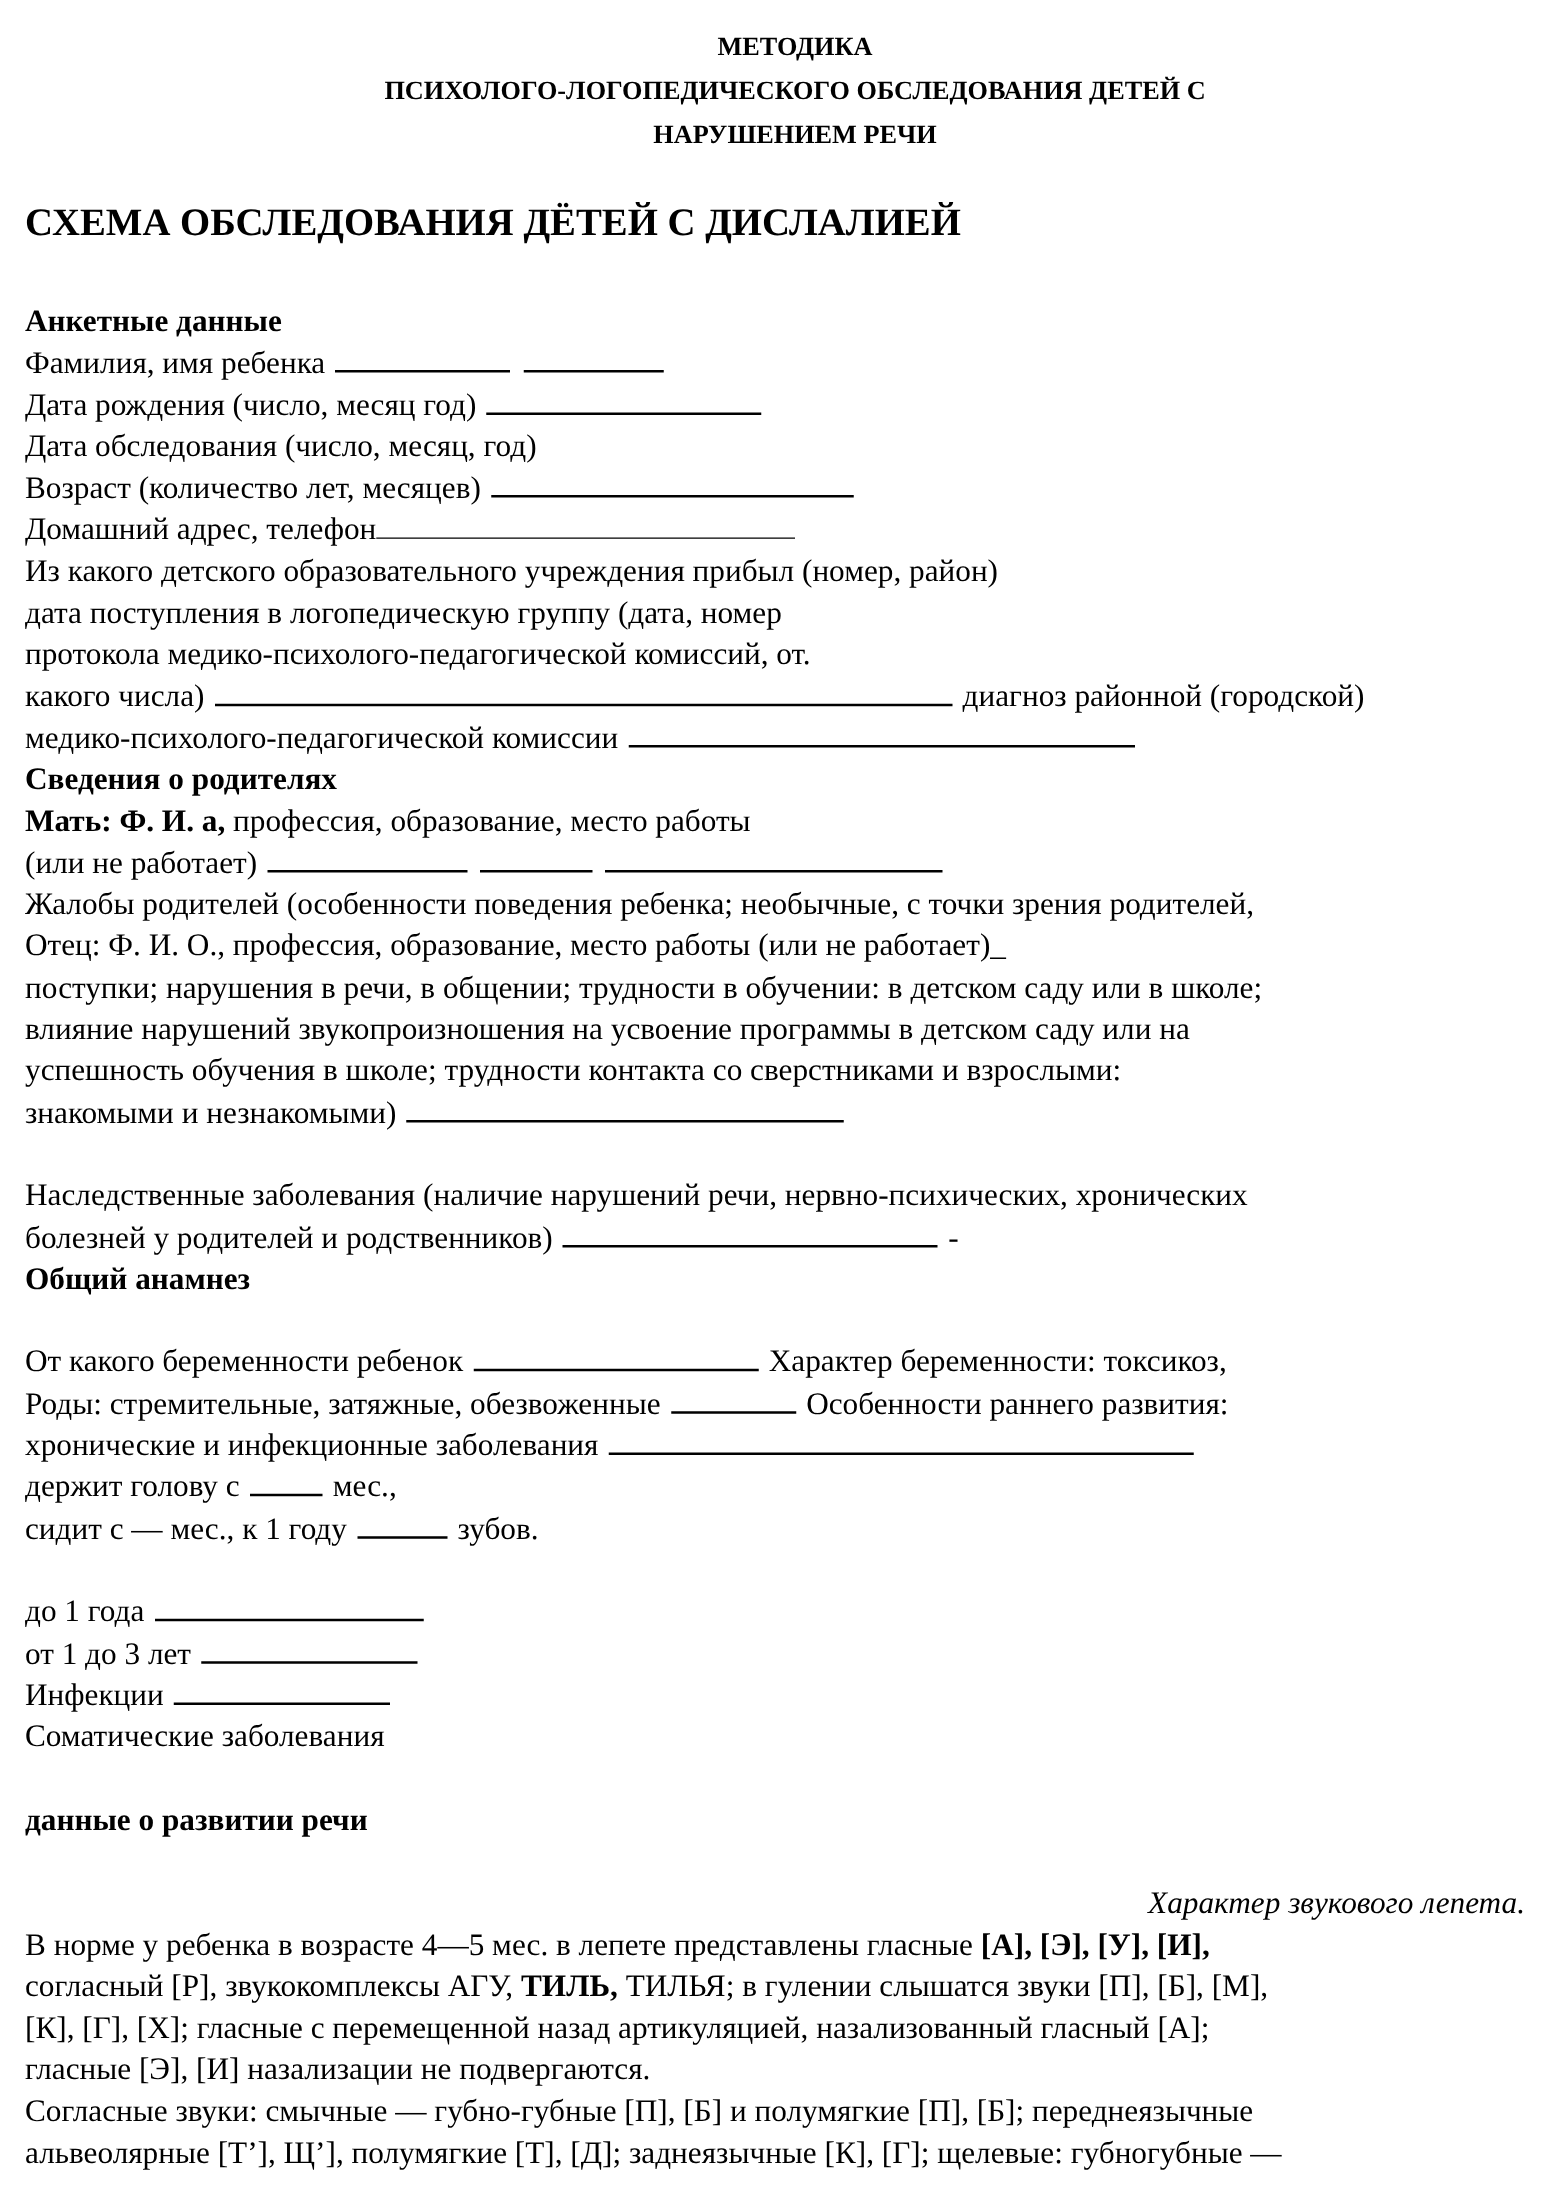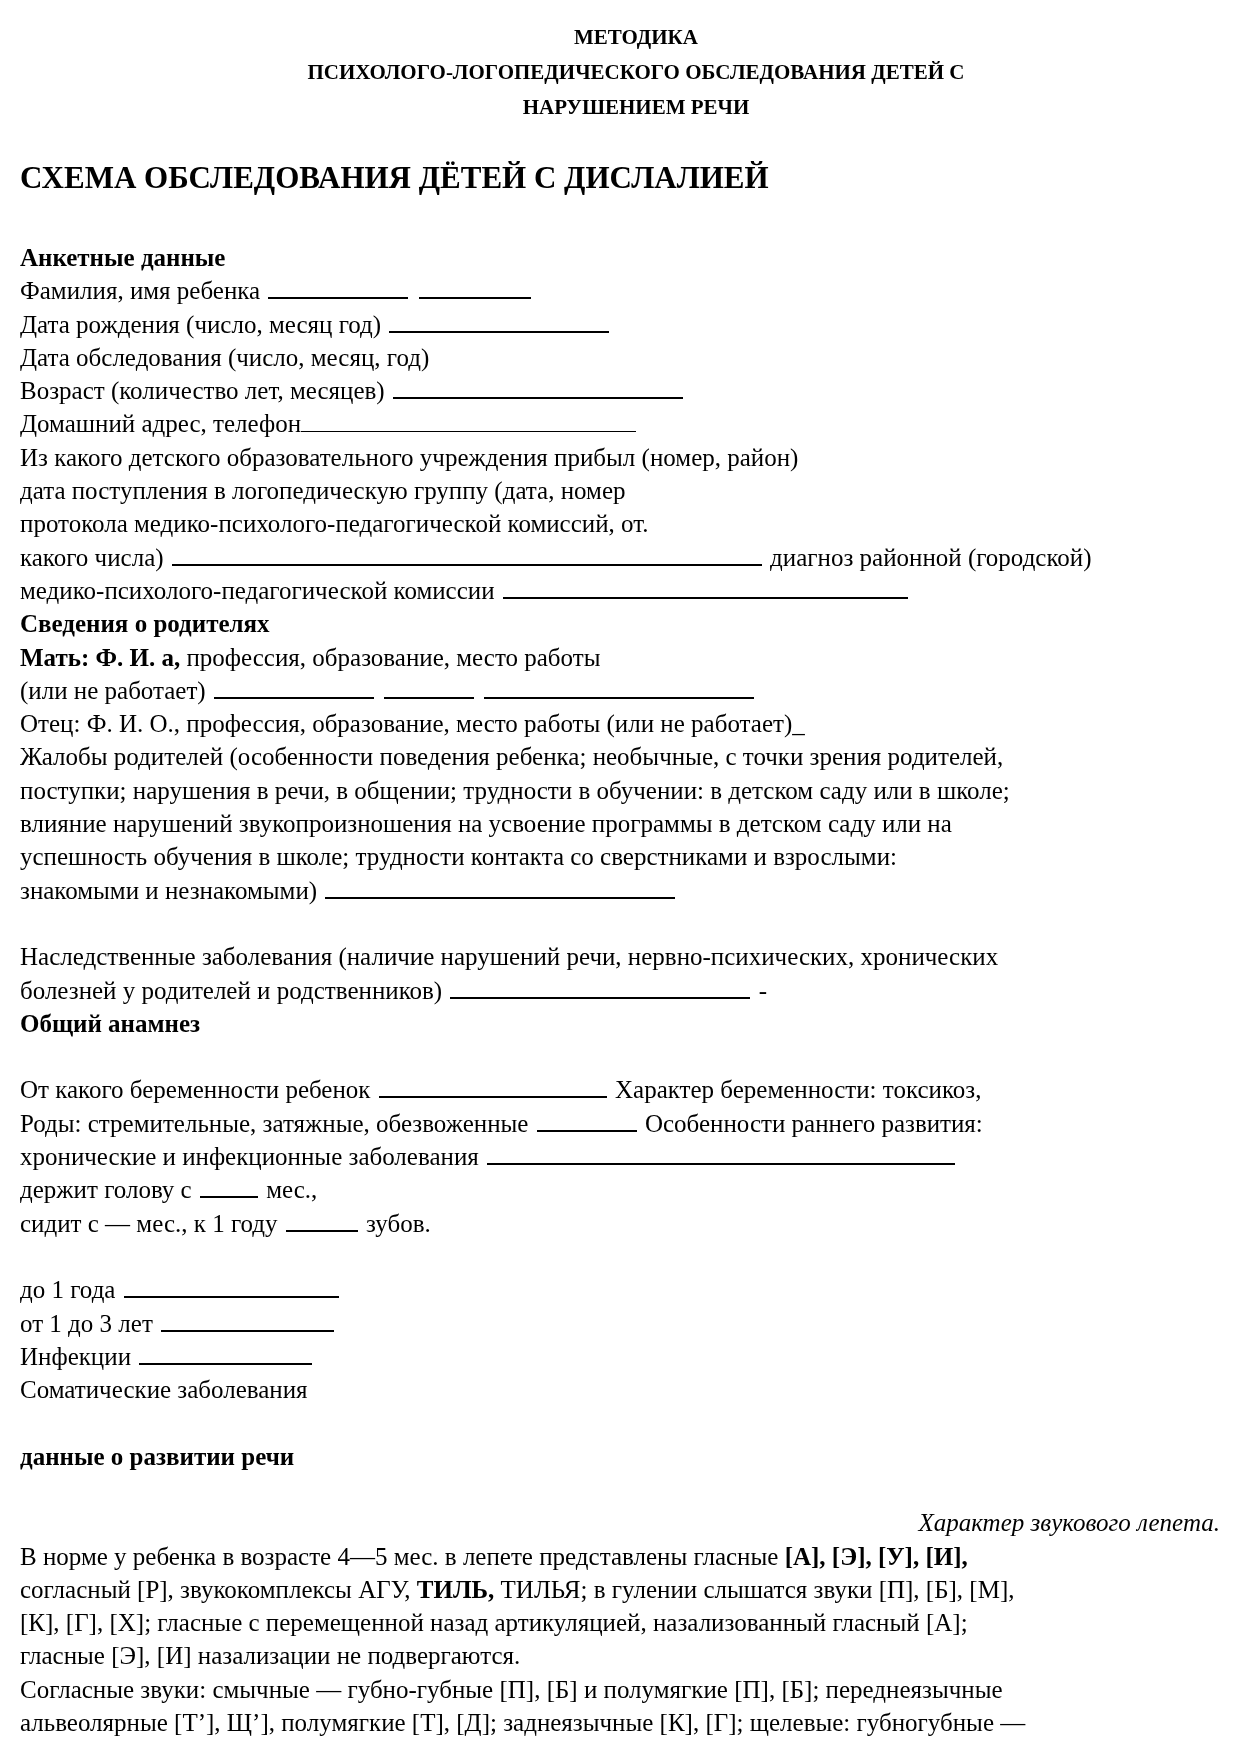--- a/index.html
+++ b/index.html
@@ -87,23 +87,23 @@
     <span class="b">Мать: Ф. И. а,</span><span> профессия, образование, место работы</span>
   </div>
 
   <div class="line">
     <span>(или не работает)</span>
     <span class="blank" style="width:160px"></span>
     <span class="blank" style="width:90px"></span>
     <span class="blank" style="width:270px"></span>
   </div>
 
+  <div class="line">Жалобы родителей (особенности поведения ребенка; необычные, с точки зрения родителей,</div>
+
   <div class="line">Отец: Ф. И. О., профессия, образование, место работы (или не работает)_</div>
-
-  <div class="line">Жалобы родителей (особенности поведения ребенка; необычные, с точки зрения родителей,</div>
   <div class="line">поступки; нарушения в речи, в общении; трудности в обучении: в детском саду или в школе;</div>
   <div class="line">влияние нарушений звукопроизношения на усвоение программы в детском саду или на</div>
   <div class="line">успешность обучения в школе; трудности контакта со сверстниками и взрослыми:</div>
 
   <div class="line">
     <span>знакомыми и незнакомыми)</span>
     <span class="blank" style="width:350px"></span>
   </div>
 
   <div class="line"></div>

